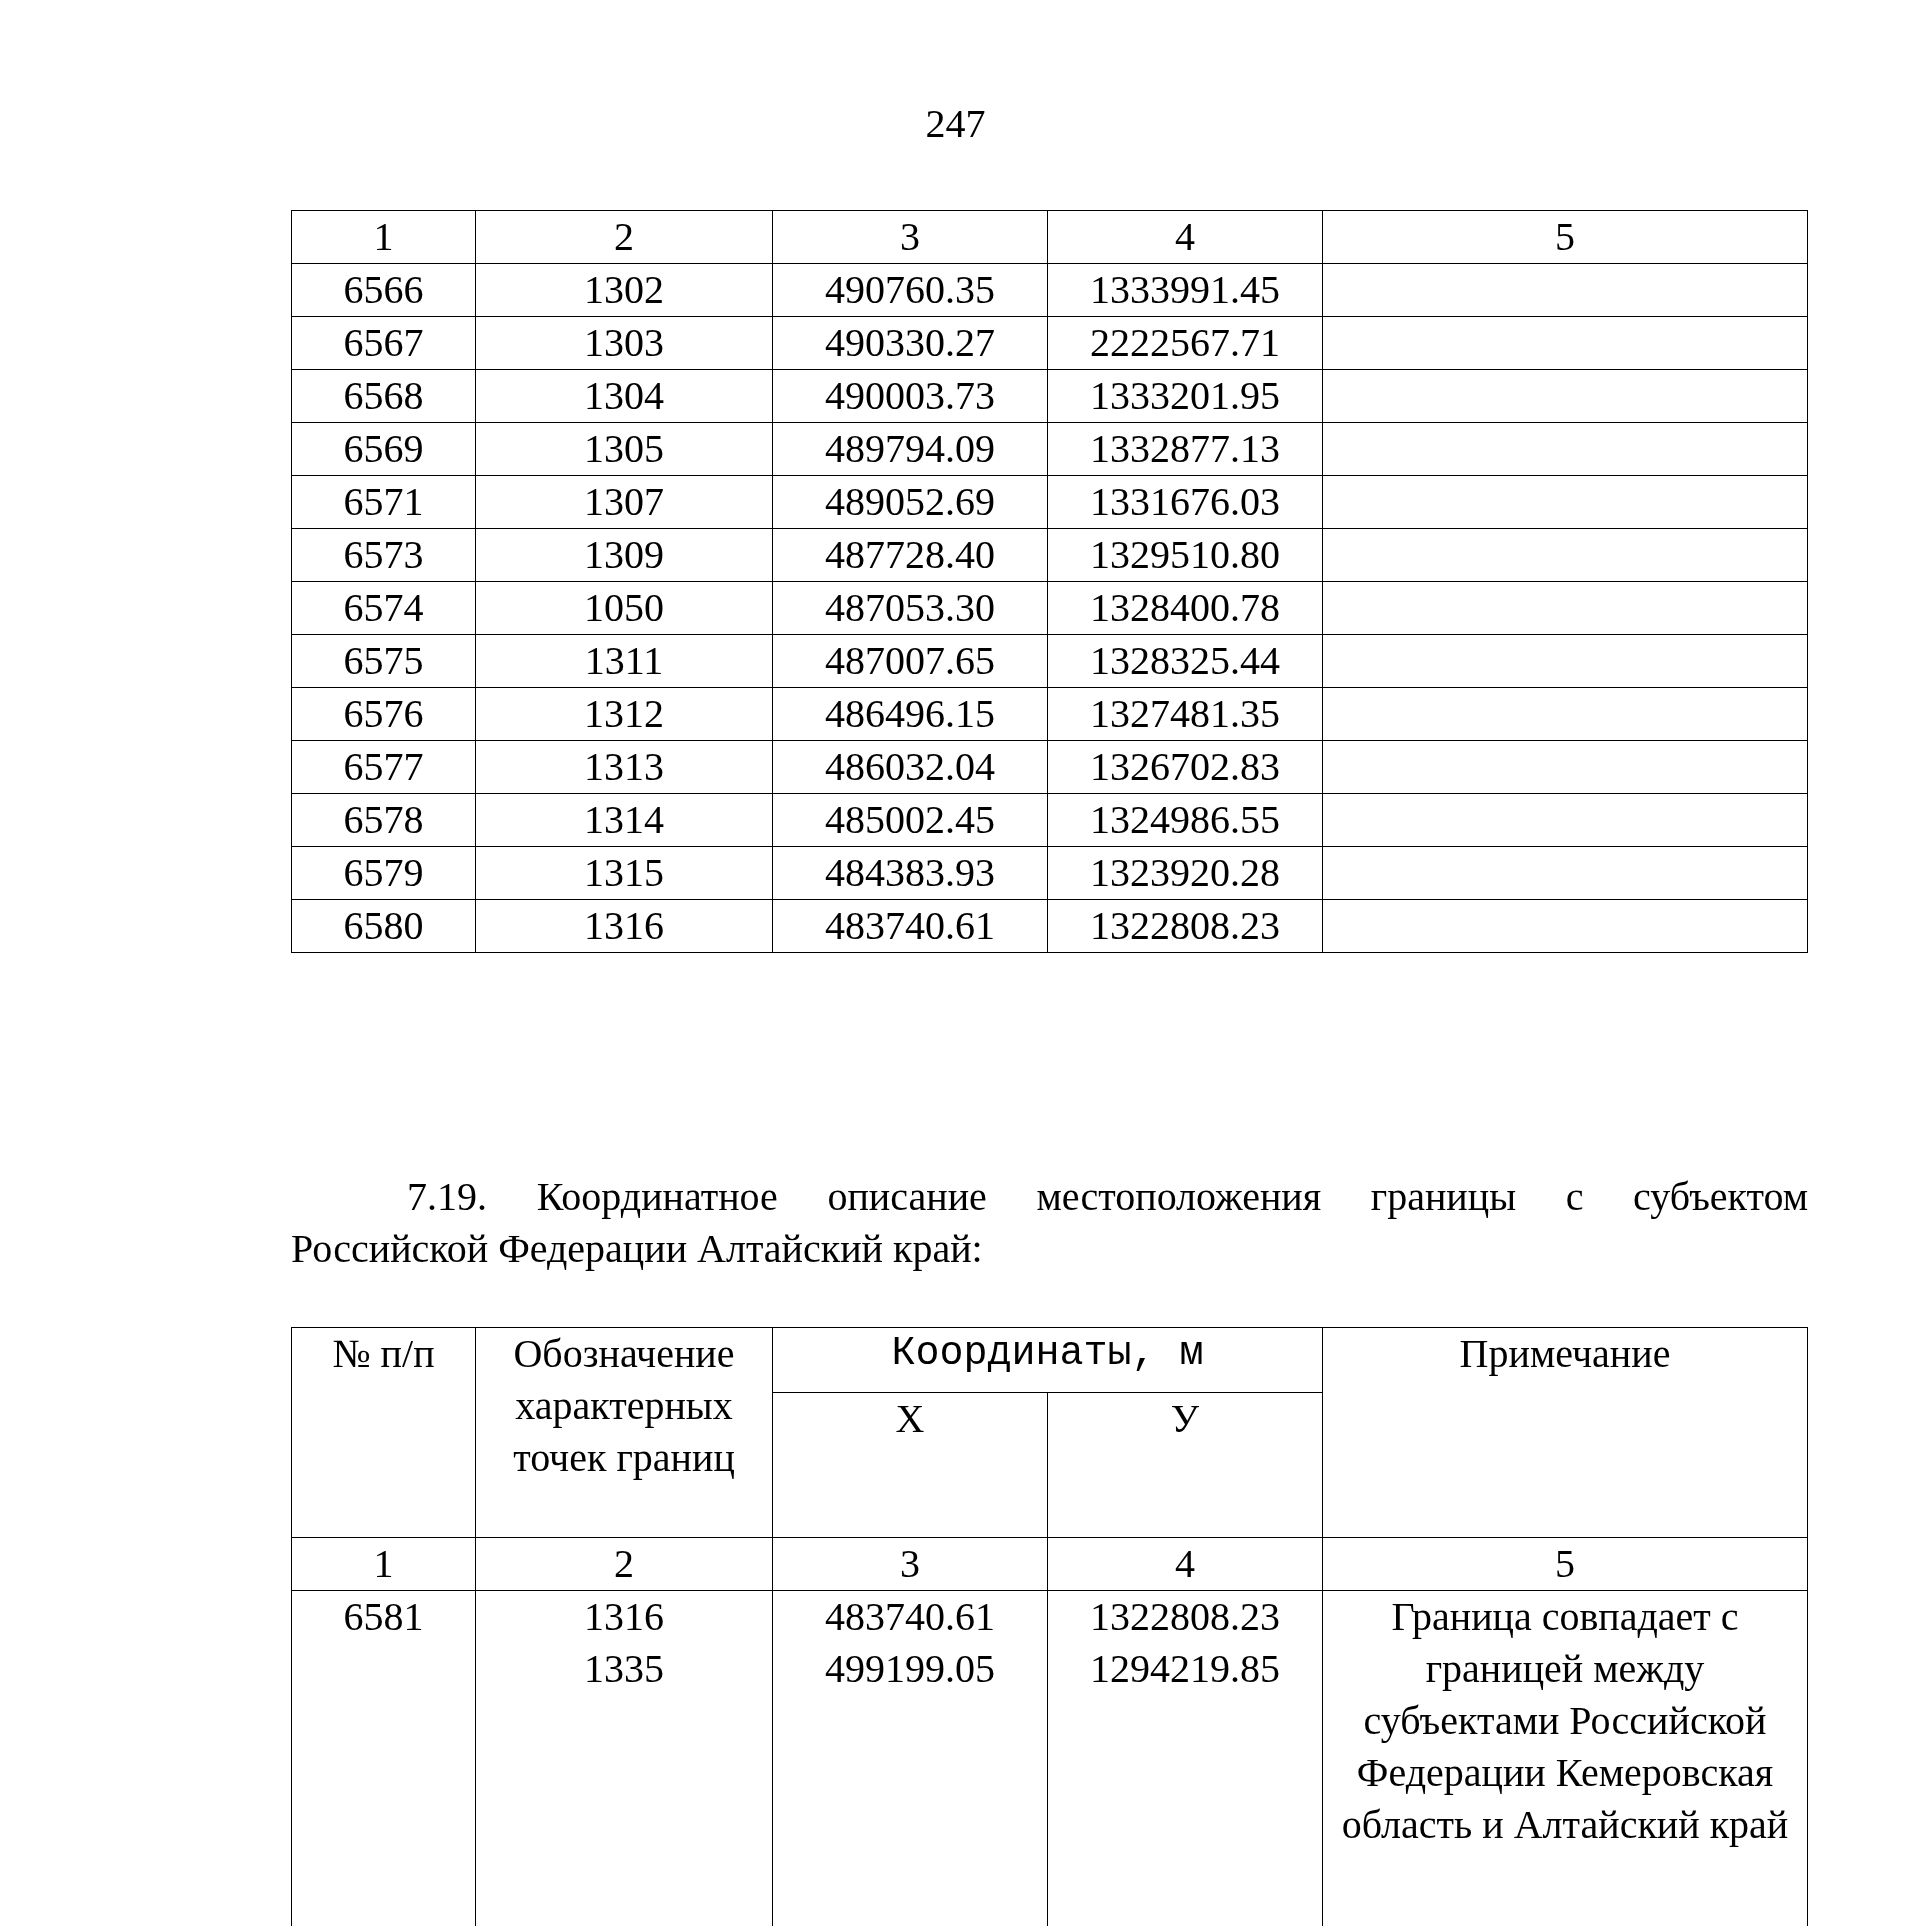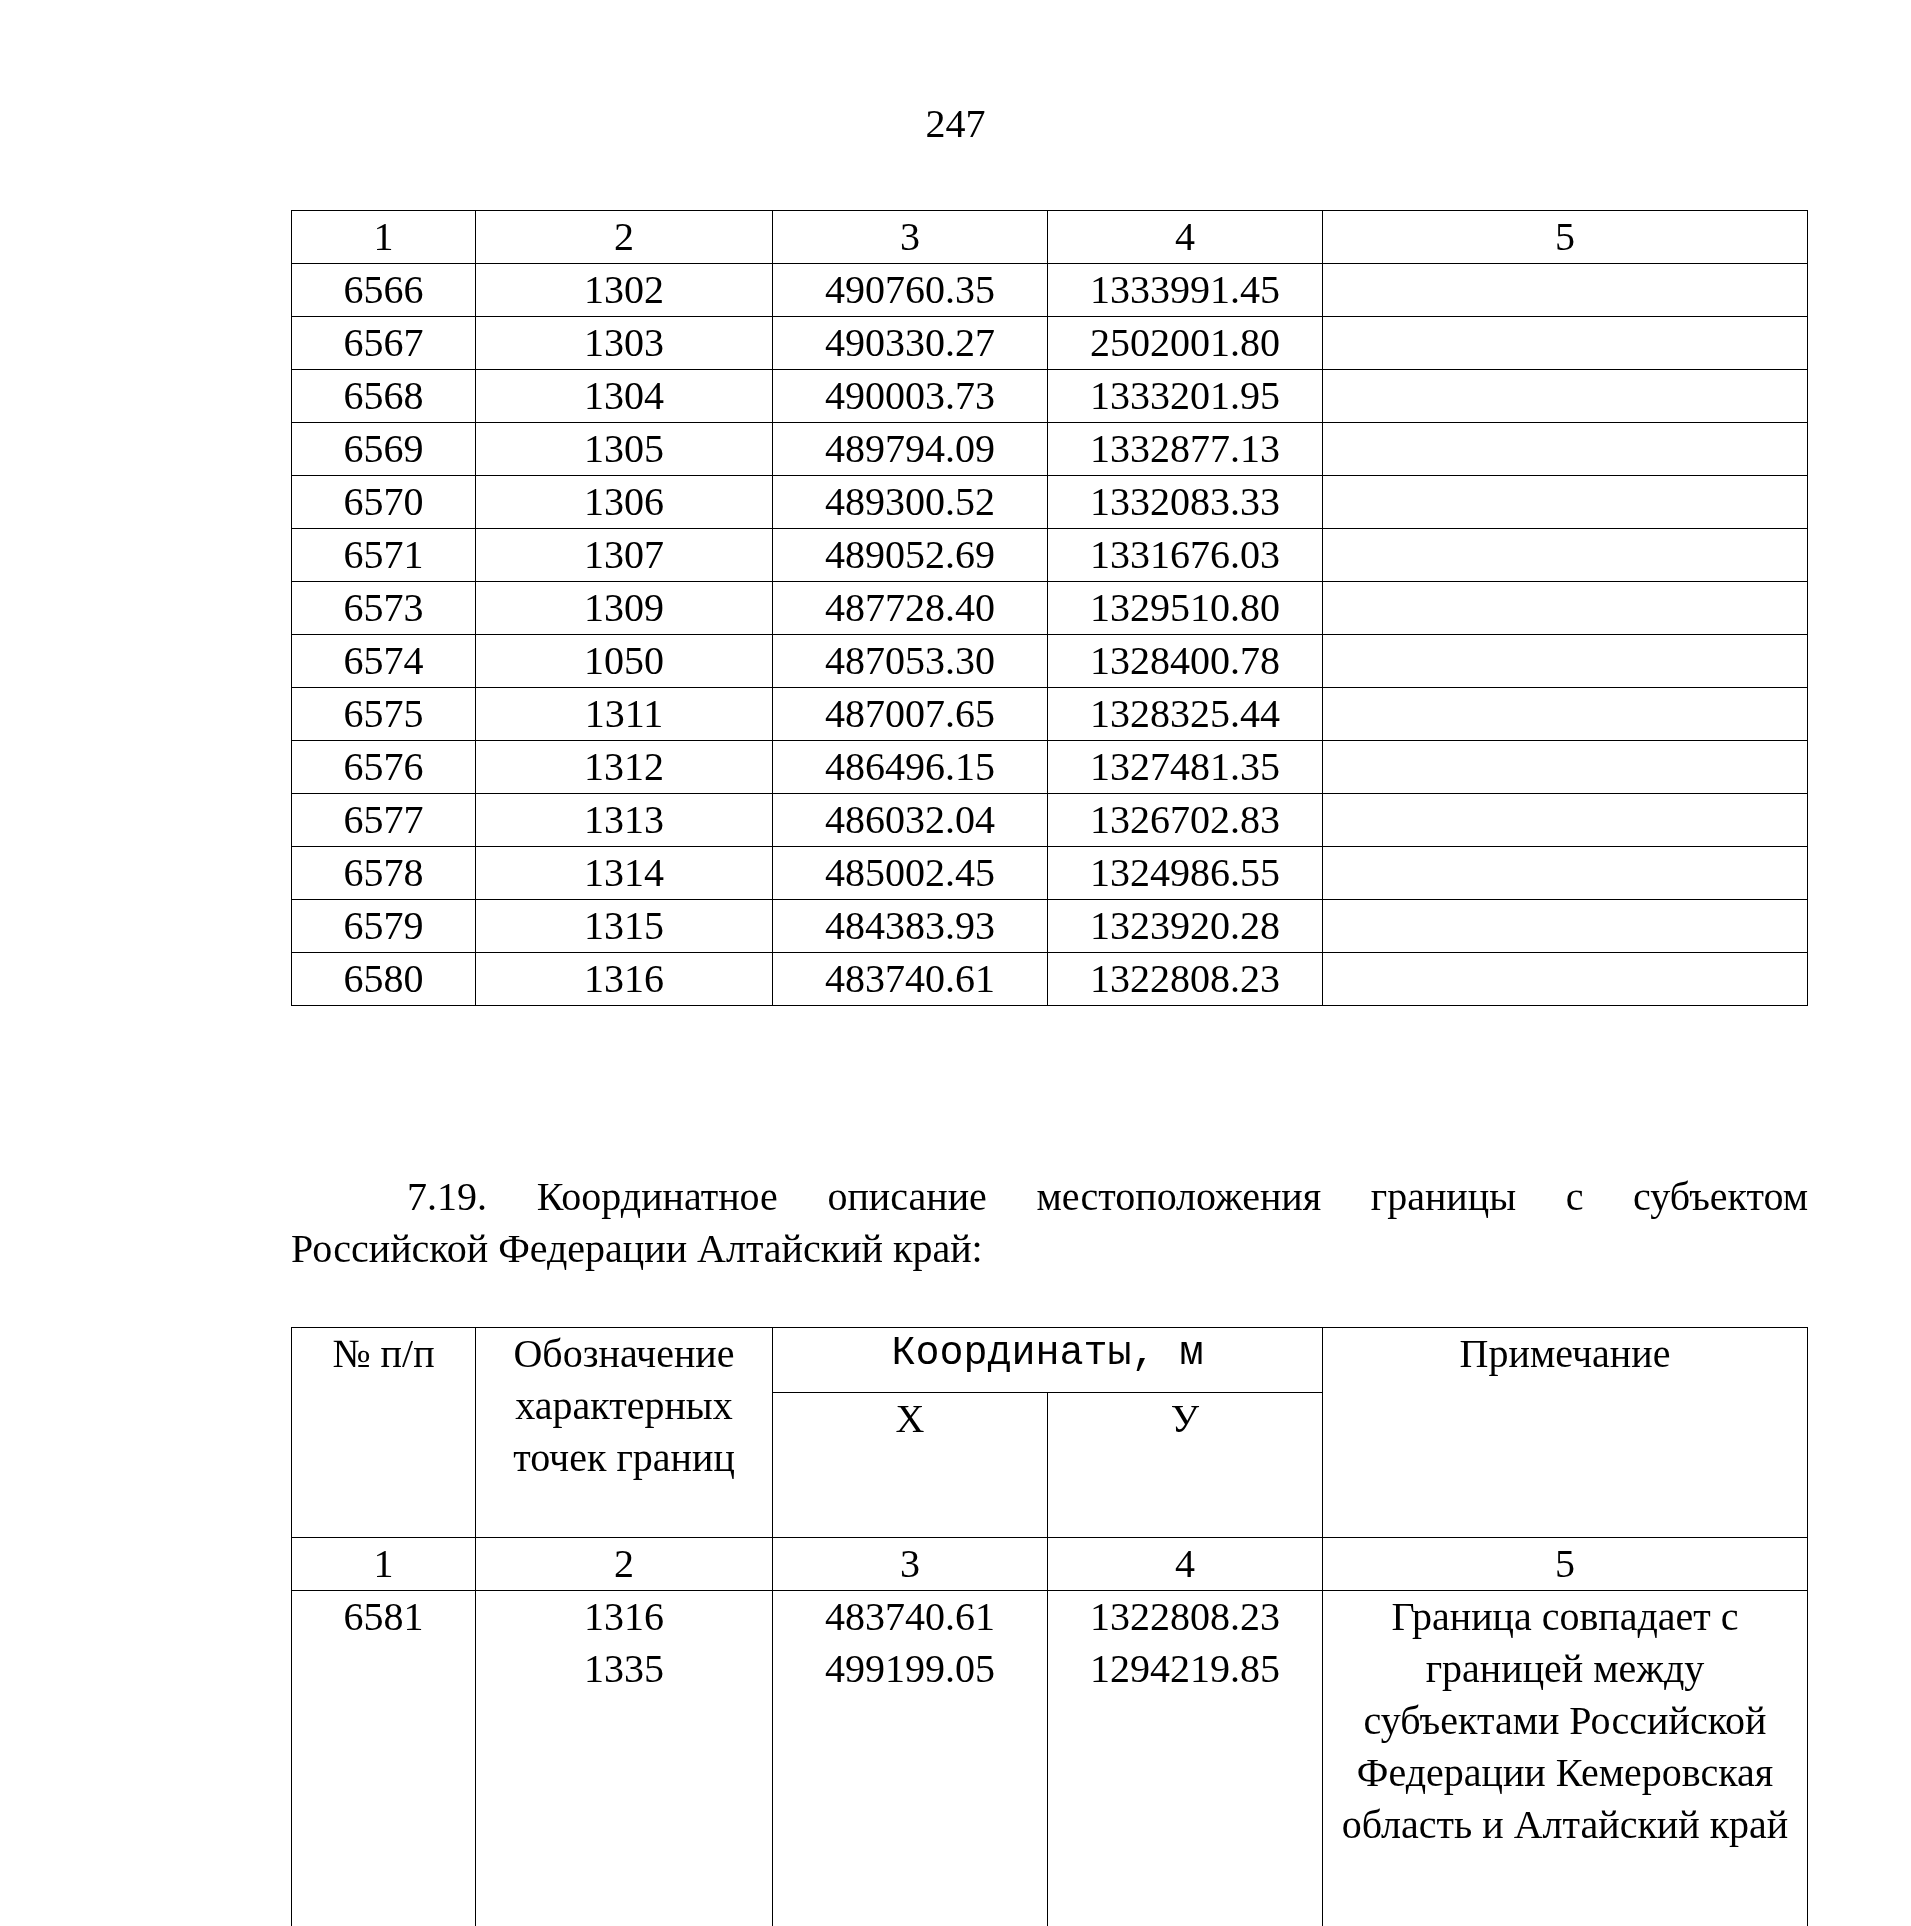--- a/index.html
+++ b/index.html
@@ -62,42 +62,35 @@
         <td class="thin">6566</td>
         <td class="thin">1302</td>
         <td class="thin">490760.35</td>
         <td class="thin">1333991.45</td>
         <td class="thin"></td>
       </tr>
       <tr class="data-row">
         <td class="thin">6567</td>
         <td class="thin">1303</td>
         <td class="thin">490330.27</td>
-        <td class="thin">2502001.80</td>
+        <td class="thin">2222567.71</td>
         <td class="thin"></td>
       </tr>
       <tr class="data-row">
         <td class="thin">6568</td>
         <td class="thin">1304</td>
         <td class="thin">490003.73</td>
         <td class="thin">1333201.95</td>
         <td class="thin"></td>
       </tr>
       <tr class="data-row">
         <td class="thin">6569</td>
         <td class="thin">1305</td>
         <td class="thin">489794.09</td>
         <td class="thin">1332877.13</td>
-        <td class="thin"></td>
-      </tr>
-      <tr class="data-row">
-        <td class="thin">6570</td>
-        <td class="thin">1306</td>
-        <td class="thin">489300.52</td>
-        <td class="thin">1332083.33</td>
         <td class="thin"></td>
       </tr>
       <tr class="data-row">
         <td class="thin">6571</td>
         <td class="thin">1307</td>
         <td class="thin">489052.69</td>
         <td class="thin">1331676.03</td>
         <td class="thin"></td>
       </tr>
       <tr class="data-row">

